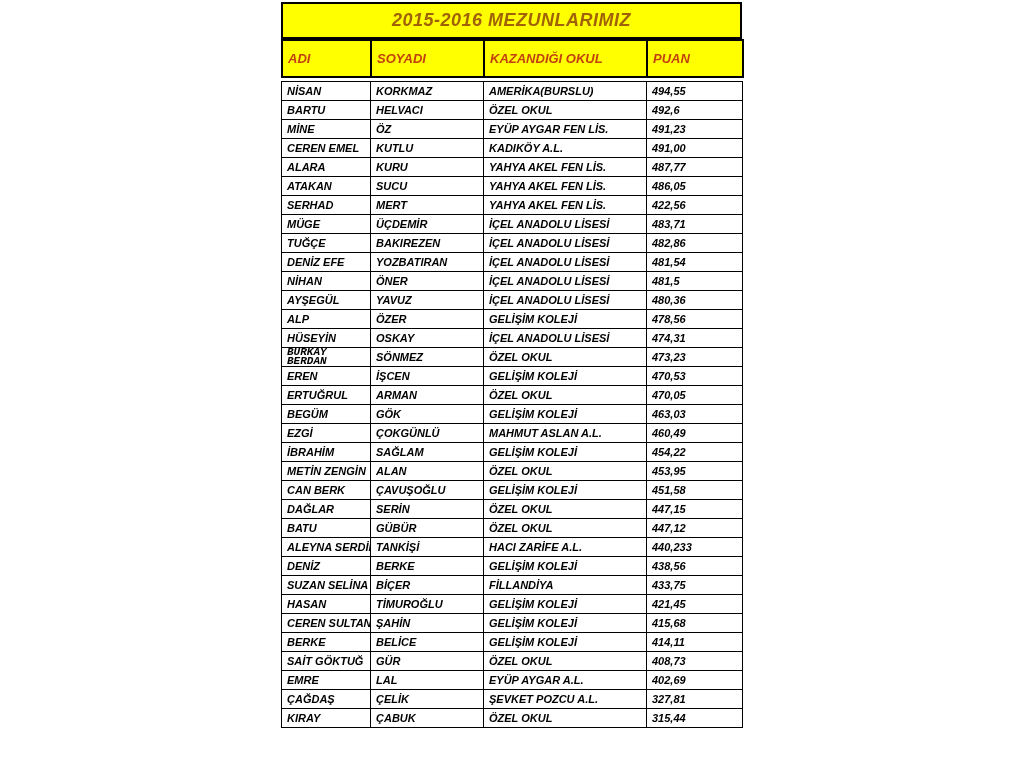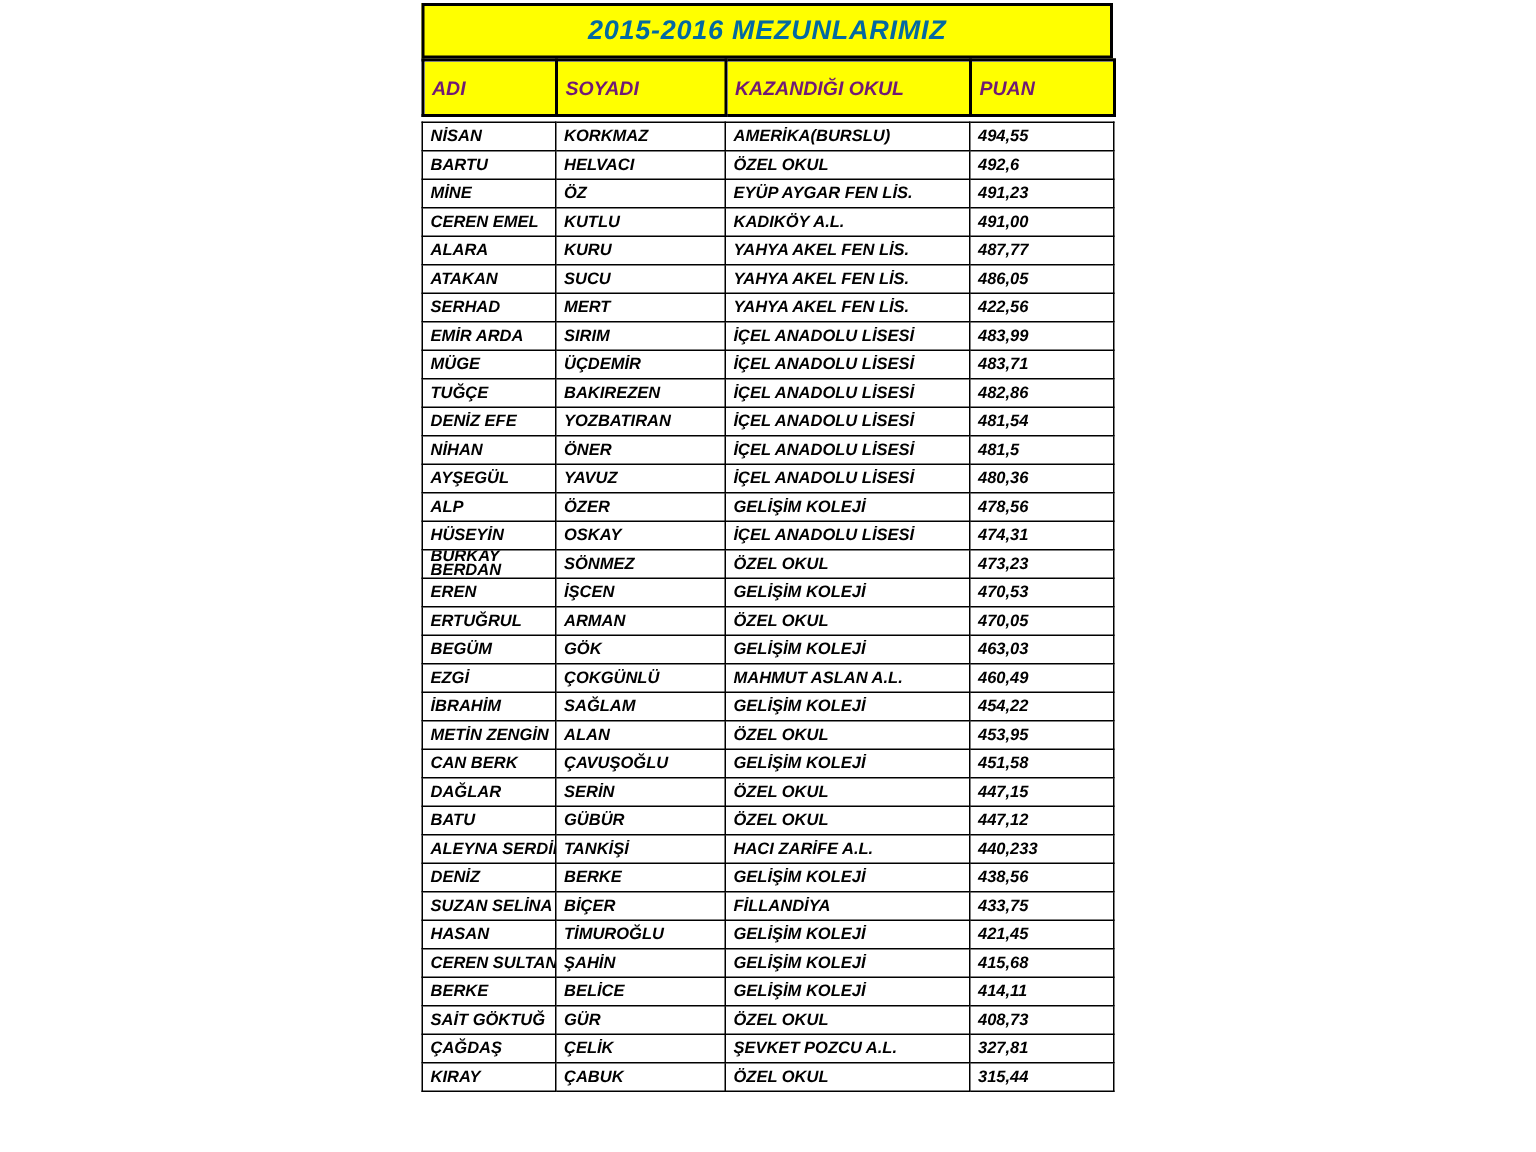--- a/index.html
+++ b/index.html
@@ -26,38 +26,38 @@
   .title-box {
     box-sizing: border-box;
     width: 461px;
     height: 37px;
     background: #FFFF00;
     border: 2px solid #000000;
     text-align: center;
     font-size: 18px;
     font-weight: bold;
     font-style: italic;
-    color: #0369a1;
+    color: #a16207;
     line-height: 33px;
     letter-spacing: 0.5px;
   }
   table {
     border-collapse: collapse;
     table-layout: fixed;
     width: 461px;
   }
   .header-table td {
     box-sizing: border-box;
     border: 2px solid #000000;
     background: #FFFF00;
     height: 37px;
     font-size: 13px;
     font-weight: bold;
     font-style: italic;
-    color: #701a75;
+    color: #c2410c;
     padding: 0 0 0 5px;
     vertical-align: middle;
     overflow: hidden;
     white-space: nowrap;
     margin-left: 39px;
   }
   .body-table {
     margin-top: 3px;
   }
   .body-table td {
@@ -71,20 +71,21 @@
     color: #000000;
     padding: 0 0 0 5px;
     vertical-align: middle;
     overflow: hidden;
     white-space: nowrap;
   }
   .body-table td.multiline {
     white-space: pre-line;
     line-height: 9px;
     vertical-align: middle;
+    font-family: Liberation Mono, monospace;
   }
   .col-adi    { width: 89px; }
   .col-soyadi { width: 113px; }
   .col-okul   { width: 163px; }
   .col-puan   { width: 96px; }
 </style>
 </head>
 <body>
 
 <div class="page">
@@ -153,26 +154,20 @@
     <td>YAHYA AKEL FEN LİS.</td>
     <td>486,05</td>
   </tr>
           <tr>
     <td>SERHAD</td>
     <td>MERT</td>
     <td>YAHYA AKEL FEN LİS.</td>
     <td>422,56</td>
   </tr>
           <tr>
-    <td>EMİR ARDA</td>
-    <td>SIRIM</td>
-    <td>İÇEL ANADOLU LİSESİ</td>
-    <td>483,99</td>
-  </tr>
-          <tr>
     <td>MÜGE</td>
     <td>ÜÇDEMİR</td>
     <td>İÇEL ANADOLU LİSESİ</td>
     <td>483,71</td>
   </tr>
           <tr>
     <td>TUĞÇE</td>
     <td>BAKIREZEN</td>
     <td>İÇEL ANADOLU LİSESİ</td>
     <td>482,86</td>
@@ -304,20 +299,26 @@
     <td>GELİŞİM KOLEJİ</td>
     <td>414,11</td>
   </tr>
           <tr>
     <td>SAİT GÖKTUĞ</td>
     <td>GÜR</td>
     <td>ÖZEL OKUL</td>
     <td>408,73</td>
   </tr>
           <tr>
+    <td>EMRE</td>
+    <td>LAL</td>
+    <td>EYÜP AYGAR A.L.</td>
+    <td>402,69</td>
+  </tr>
+          <tr>
     <td>ÇAĞDAŞ</td>
     <td>ÇELİK</td>
     <td>ŞEVKET POZCU A.L.</td>
     <td>327,81</td>
   </tr>
           <tr>
     <td>KIRAY</td>
     <td>ÇABUK</td>
     <td>ÖZEL OKUL</td>
     <td>315,44</td>

